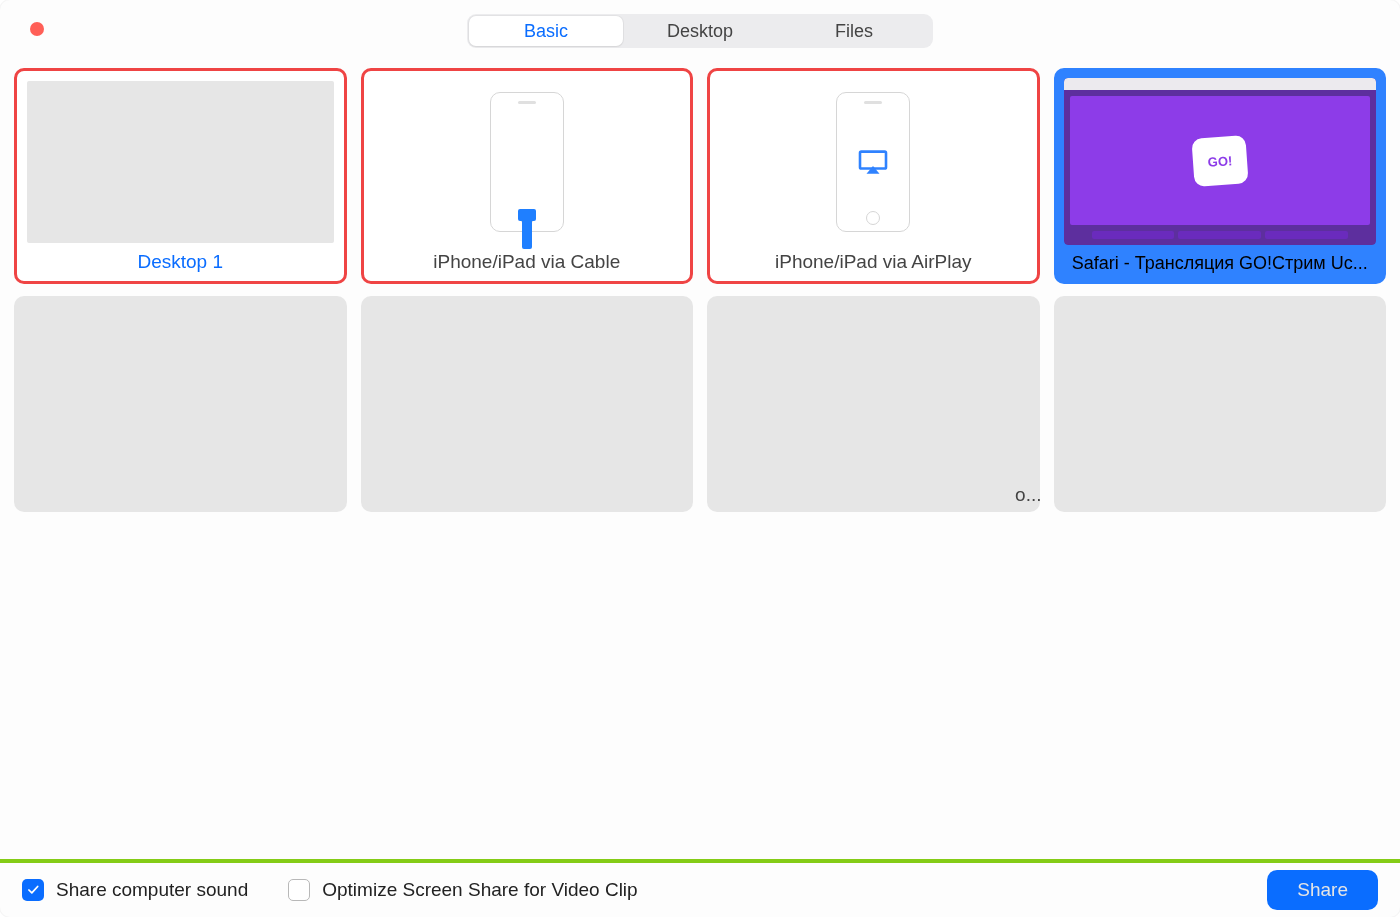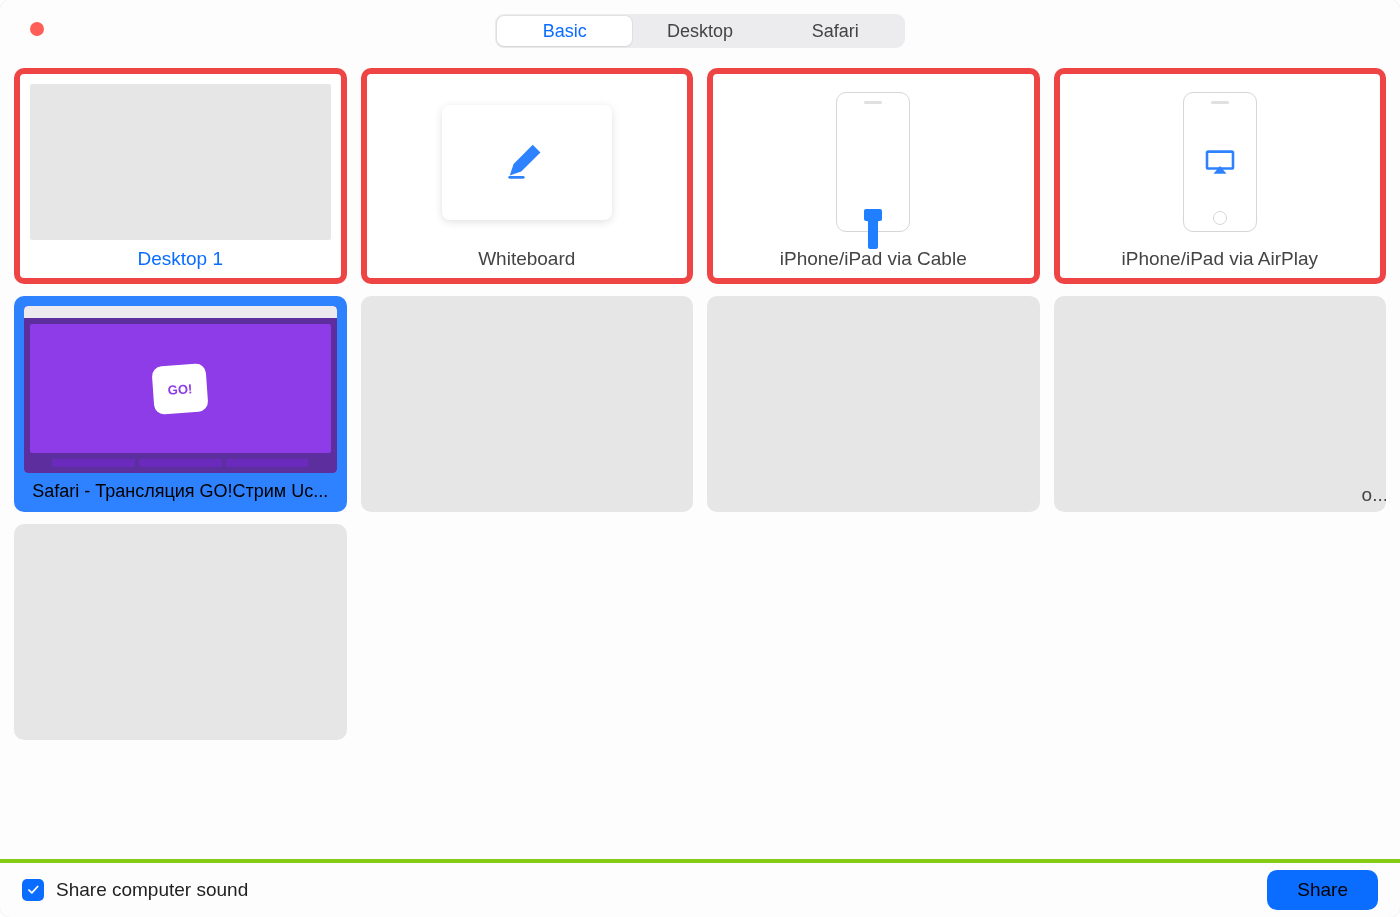--- a/index.html
+++ b/index.html
@@ -27,21 +27,21 @@
   .tl-dot { width: 14px; height: 14px; border-radius: 50%; }
   .tl-close { background: #ff5f57; }
 
   
   .seg-wrap { display: flex; justify-content: center; padding-top: 14px; padding-bottom: 10px; }
   .segment {
     background: #ececee;
     border-radius: 9px;
     display: flex;
     padding: 2px;
-    width: 410px;
+    width: 466px;
     height: 34px;
   }
   .seg {
     flex: 1;
     border-radius: 7px;
     font-size: 18px;
     display: flex;
     align-items: center;
     justify-content: center;
     color: #444;
@@ -58,21 +58,21 @@
   .grid {
     flex: 1;
     padding: 10px 14px 0 14px;
     display: grid;
     grid-template-columns: repeat(4, 1fr);
     grid-auto-rows: 216px;
     gap: 12px 14px;
     align-content: start;
   }
   .card {
-    border: 6px solid #ef4444;
+    border: 3px solid #ef4444;
     border-radius: 10px;
     background: #fff;
     display: flex;
     flex-direction: column;
     overflow: hidden;
     cursor: pointer;
   }
   .card.no-border { border: none; }
   .thumb {
     flex: 1;
@@ -178,62 +178,51 @@
   .chk-wrap { display: flex; align-items: center; gap: 12px; font-size: 19px; color: #222; cursor: pointer; }
   .chk {
     width: 22px; height: 22px; border-radius: 5px;
     display: flex; align-items: center; justify-content: center;
   }
   .chk.checked { background: #0a6dff; }
   .chk.unchecked { border: 1.5px solid #b8b8b8; background: #fff; }
   .chk.checked svg { display:block; }
   .spacer { flex: 1; }
   .share-btn {
-    background: #0a6dff; color: #000000;
+    background: #0a6dff; color: #e5e5e5;
     font-size: 19px; font-weight: 500;
     border: none; border-radius: 10px;
     padding: 9px 30px;
     cursor: pointer;
   }
 </style>
 </head>
 <body>
 
 <div class="window">
 
   <div class="traffic">
     <div class="tl-dot tl-close"></div>
   </div>
 
   <div class="seg-wrap">
     <div class="segment">
       <div class="seg active">Basic</div>
       <div class="seg">Desktop</div>
-      <div class="seg">Safari</div>
+      <div class="seg">Files</div>
     </div>
   </div>
 
   <div class="grid">
 
     <div class="card desktop top">
       <div class="thumb grey"></div>
       <div class="card-label">Desktop 1</div>
     </div>
 
-    <div class="card top">
-      <div class="thumb">
-        <div class="wb-tile">
-          <svg width="46" height="46" viewBox="0 0 24 24" fill="none">
-            <path d="M3 19 L5 13 L15 3 L19 7 L9 17 L3 19 Z" fill="#2f82ff"></path>
-            <path d="M3 20 L10 20" stroke="#2f82ff" stroke-width="1.5" stroke-linecap="round"></path>
-          </svg>
-        </div>
-      </div>
-      <div class="card-label">Whiteboard</div>
-    </div>
 
     <div class="card top">
       <div class="thumb" style="overflow:visible;">
         <div class="iphone">
           <div class="speaker"></div>
           <div class="home"></div>
           <div class="cable"></div>
         </div>
       </div>
       <div class="card-label">iPhone/iPad via Cable</div>
@@ -294,17 +283,21 @@
 
   <div class="footer">
     <div class="chk-wrap">
       <div class="chk checked">
         <svg width="14" height="14" viewBox="0 0 24 24">
             <path d="M5 12 L10 17 L20 6" stroke="#fff" stroke-width="3" fill="none" stroke-linecap="round" stroke-linejoin="round"></path>
           </svg>
       </div>
       <span>Share computer sound</span>
     </div>
+    <div class="chk-wrap">
+      <div class="chk unchecked"></div>
+      <span>Optimize Screen Share for Video Clip</span>
+    </div>
     <div class="spacer"></div>
     <button class="share-btn">Share</button>
   </div>
 
 </div>
 
 </body></html>

